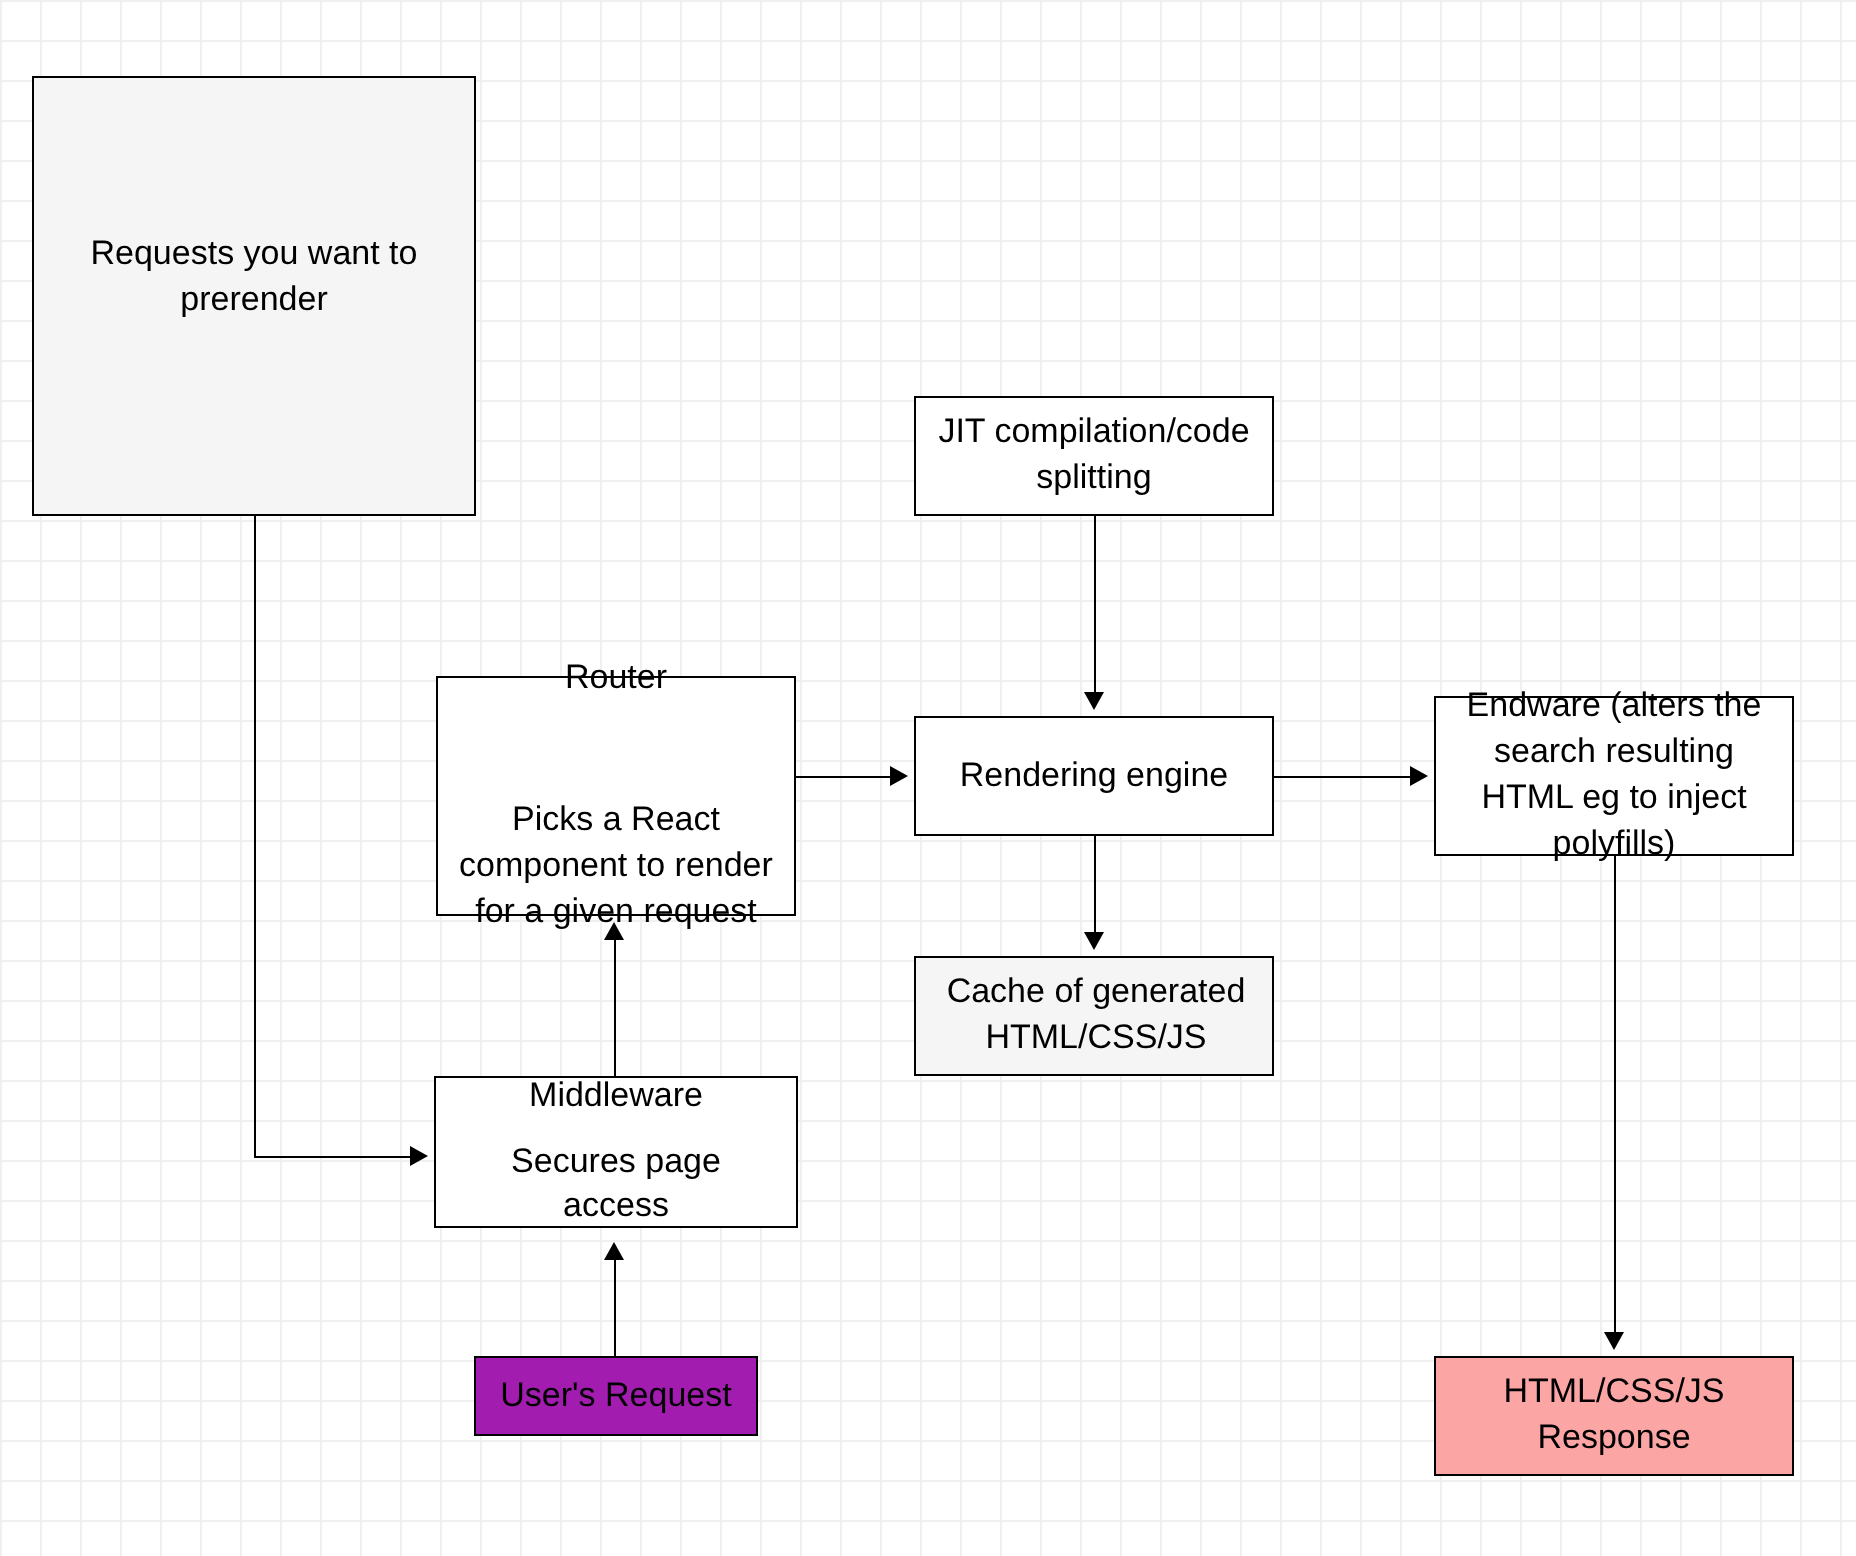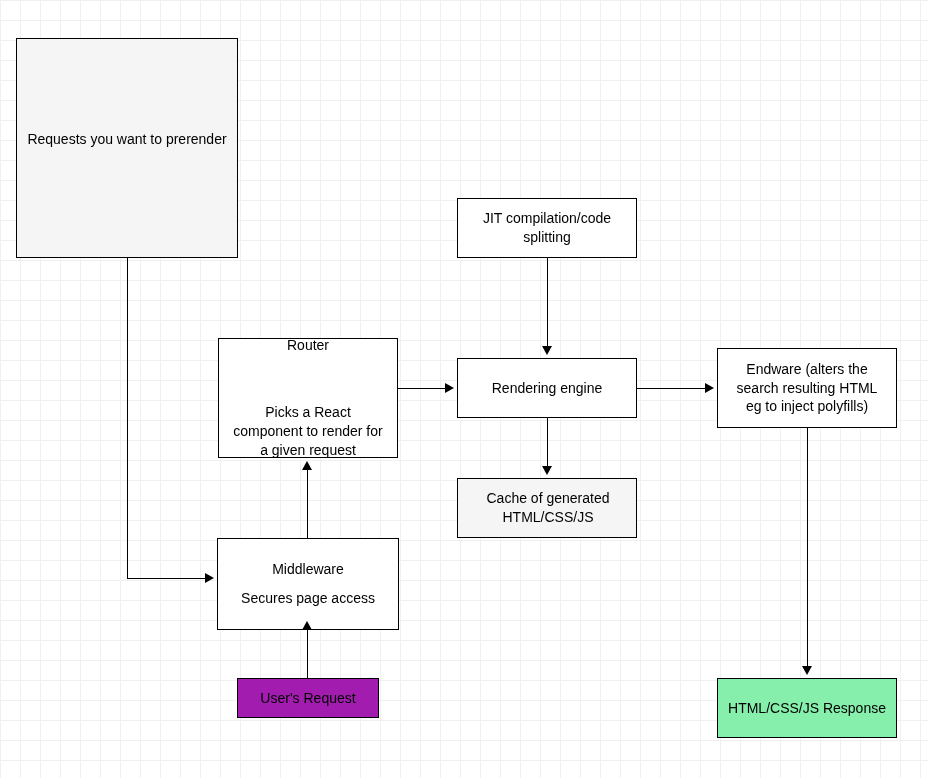--- a/index.html
+++ b/index.html
@@ -25,31 +25,31 @@
     .box {
       position: absolute;
       border: 1px solid #000;
       background: #fff;
       display: flex;
       flex-direction: column;
       align-items: center;
       justify-content: center;
       text-align: center;
       padding: 8px 10px;
-      font-size: 14px;
+      font-size: 17px;
       line-height: 1.35;
     }
     .box.grey {
       background: #f5f5f5;
     }
     .box.blue {
       background: #a21caf;
     }
     .box.green {
-      background: #86efac;
+      background: #fca5a5;
     }
     .box-title {
       margin-bottom: 10px;
     }
     .arrow-line {
       position: absolute;
       background: #000;
     }
     .arrow-line.h {
       height: 1px;
@@ -101,21 +101,21 @@
 </div>
 
 <div class="box" style="left:717px; top:348px; width:180px; height:80px;">
   <div>Endware (alters the search resulting HTML eg to inject polyfills)</div>
 </div>
 
 <div class="box grey" style="left:457px; top:478px; width:180px; height:60px;padding-left:12px;">
   <div>Cache of generated HTML/CSS/JS</div>
 </div>
 
-<div class="box" style="left:217px; top:538px; width:182px; height:92px;">
+<div class="box" style="left:217px; top:538px; width:182px; height:76px;">
   <div class="box-title">Middleware</div>
   <div>Secures page access</div>
 </div>
 
 <div class="box blue" style="left:237px; top:678px; width:142px; height:40px;">
   <div>User's Request</div>
 </div>
 
 <div class="box green" style="left:717px; top:678px; width:180px; height:60px;">
   <div>HTML/CSS/JS Response</div>

